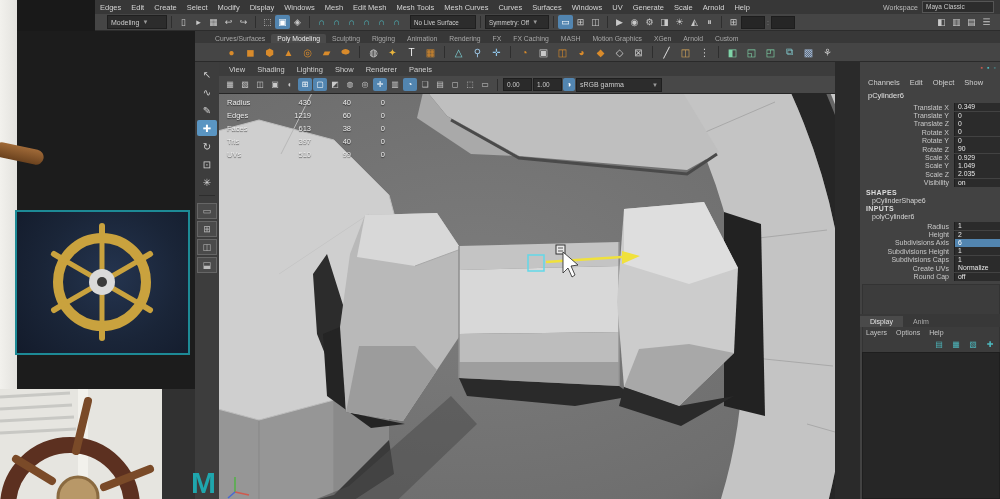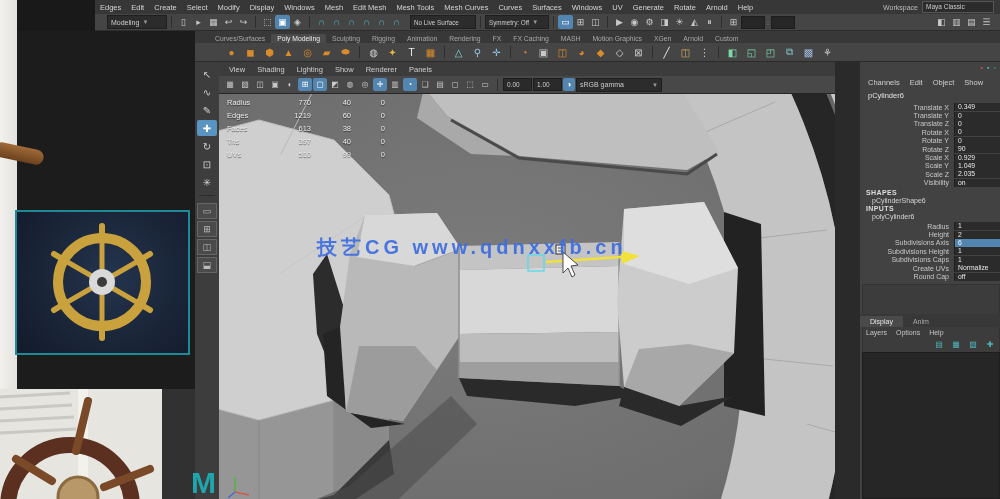--- a/index.html
+++ b/index.html
@@ -159,21 +159,21 @@
         <span class="mitem">Windows</span>
         <span class="mitem">Mesh</span>
         <span class="mitem">Edit Mesh</span>
         <span class="mitem">Mesh Tools</span>
         <span class="mitem">Mesh Curves</span>
         <span class="mitem">Curves</span>
         <span class="mitem">Surfaces</span>
         <span class="mitem">Windows</span>
         <span class="mitem">UV</span>
         <span class="mitem">Generate</span>
-        <span class="mitem">Rotate</span>
+        <span class="mitem">Scale</span>
         <span class="mitem">Arnold</span>
         <span class="mitem">Help</span>
       </div>
     <div id="workspace">
       <span>Workspace</span>
       <span class="wbox">Maya Classic</span>
     </div>
   </div>
 
   <div class="abs" id="status-line">
@@ -451,21 +451,21 @@
         <line x1="16" y1="398" x2="16" y2="383" stroke="#55b04a"></line>
         <line x1="16" y1="398" x2="30" y2="401" stroke="#d05a4e"></line>
         <line x1="16" y1="398" x2="9" y2="404" stroke="#4a6ad0"></line>
       </g>
     </svg>
     
     <div id="hud">
 
     <div class="hud-row">
           <span>Radius</span>
-          <span>770</span>
+          <span>430</span>
           <span>40</span>
           <span>0</span>
         </div>
         <div class="hud-row">
           <span>Edges</span>
           <span>1219</span>
           <span>60</span>
           <span>0</span>
         </div>
         <div class="hud-row">
@@ -480,21 +480,20 @@
           <span>40</span>
           <span>0</span>
         </div>
         <div class="hud-row">
           <span>UVs</span>
           <span>510</span>
           <span>99</span>
           <span>0</span>
         </div>
       </div>
-    <div id="watermark">技艺CG  www.qdnxxfb.cn</div>
   </div>
 
   <div class="abs" id="right-gutter"></div>
   <div class="abs" id="channel-col">
     <div id="cb-mini-icons">
 
     <span style="color: rgb(192, 90, 78);">▪</span>
         <span style="color: rgb(77, 184, 190);">▪</span>
         <span style="color: rgb(77, 184, 190);">◦</span>
       </div>

